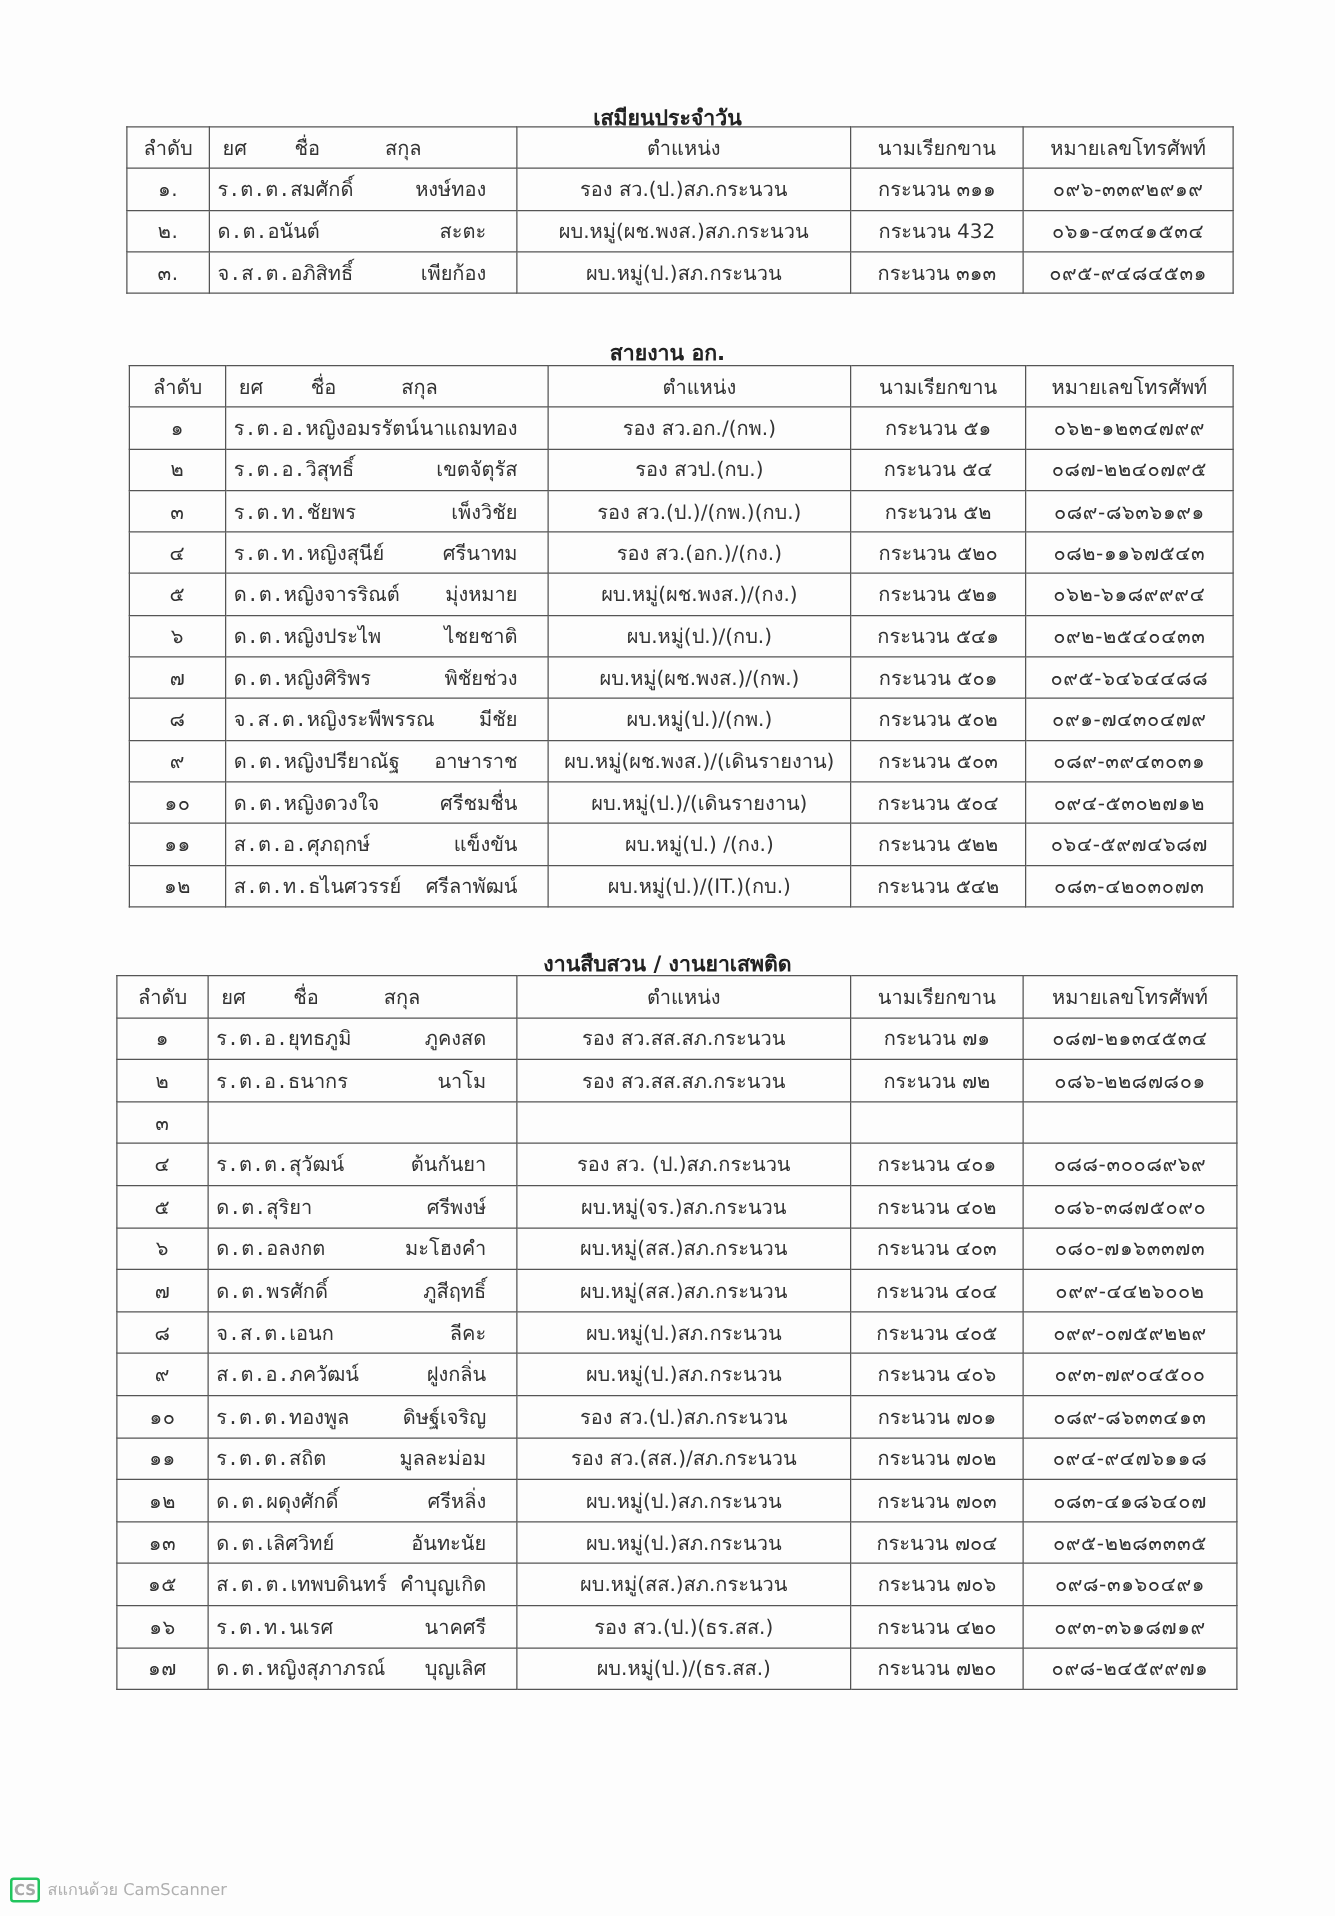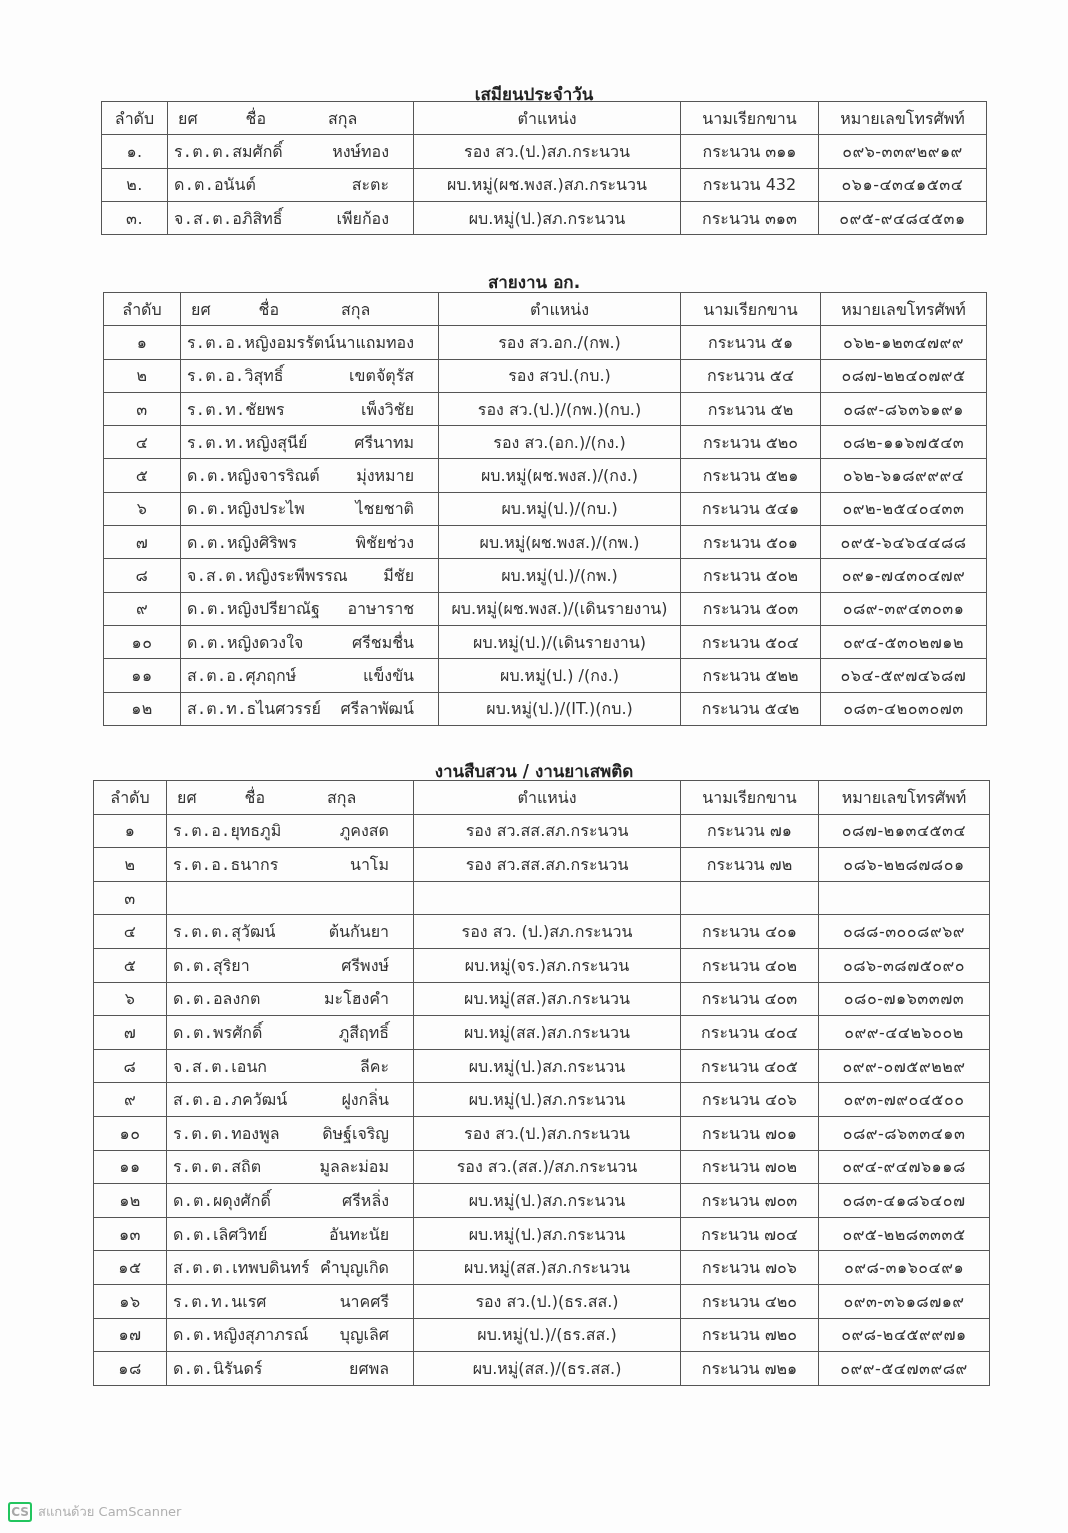--- a/index.html
+++ b/index.html
@@ -18,21 +18,21 @@
       font-size: 16px; color: #333;
     }
     td, th {
       border: 1px solid #555; padding: 0 6px; white-space: nowrap; overflow: hidden;
       font-weight: normal;
     }
     th { text-align: center; }
     td.c { text-align: center; }
     td.name { text-align: center; font-family: Liberation Mono, monospace; }
     .name-inner { display: flex; justify-content: space-between; padding-right: 18px; }
-    .hdr-name { display: flex; gap: 48px; padding-left: 4px; }
+    .hdr-name { display: flex; gap: 38px; padding-left: 4px; }
     .hdr-name span:nth-child(3) { margin-left: 14px; }
     .num { letter-spacing: 0.5px; }
     .footer {
       position: absolute; left: 8px; top: 1501px; display: flex; align-items: center;
       gap: 6px; color: #b0b0b0; font-size: 13px;
     }
     .cs-badge {
       width: 24px; height: 20px; border: 2px solid #22c55e; border-radius: 3px;
       font-weight: bold; font-size: 12px; color: #a8a8a8; display: flex;
       align-items: center; justify-content: center; box-sizing: border-box;
@@ -487,31 +487,19 @@
         <td class="name">
           <div class="name-inner">
             <span>ด.ต.หญิงสุภาภรณ์</span>
             <span>บุญเลิศ</span>
           </div>
         </td>
         <td class="c">ผบ.หมู่(ป.)/(ธร.สส.)</td>
         <td class="c">กระนวน ๗๒๐</td>
         <td class="c num">๐๙๘-๒๔๕๙๙๗๑</td>
       </tr>
-      <tr style="height: 33.6px;">
-        <td class="c num">๑๘</td>
-        <td class="name">
-          <div class="name-inner">
-            <span>ด.ต.นิรันดร์</span>
-            <span>ยศพล</span>
-          </div>
-        </td>
-        <td class="c">ผบ.หมู่(สส.)/(ธร.สส.)</td>
-        <td class="c">กระนวน ๗๒๑</td>
-        <td class="c num">๐๙๙-๕๔๗๓๙๘๙</td>
-      </tr>
     </tbody>
 </table>
 
 <div class="footer">
   <div class="cs-badge">CS</div>
   <span>สแกนด้วย CamScanner</span>
 </div>
 
 </body></html>

